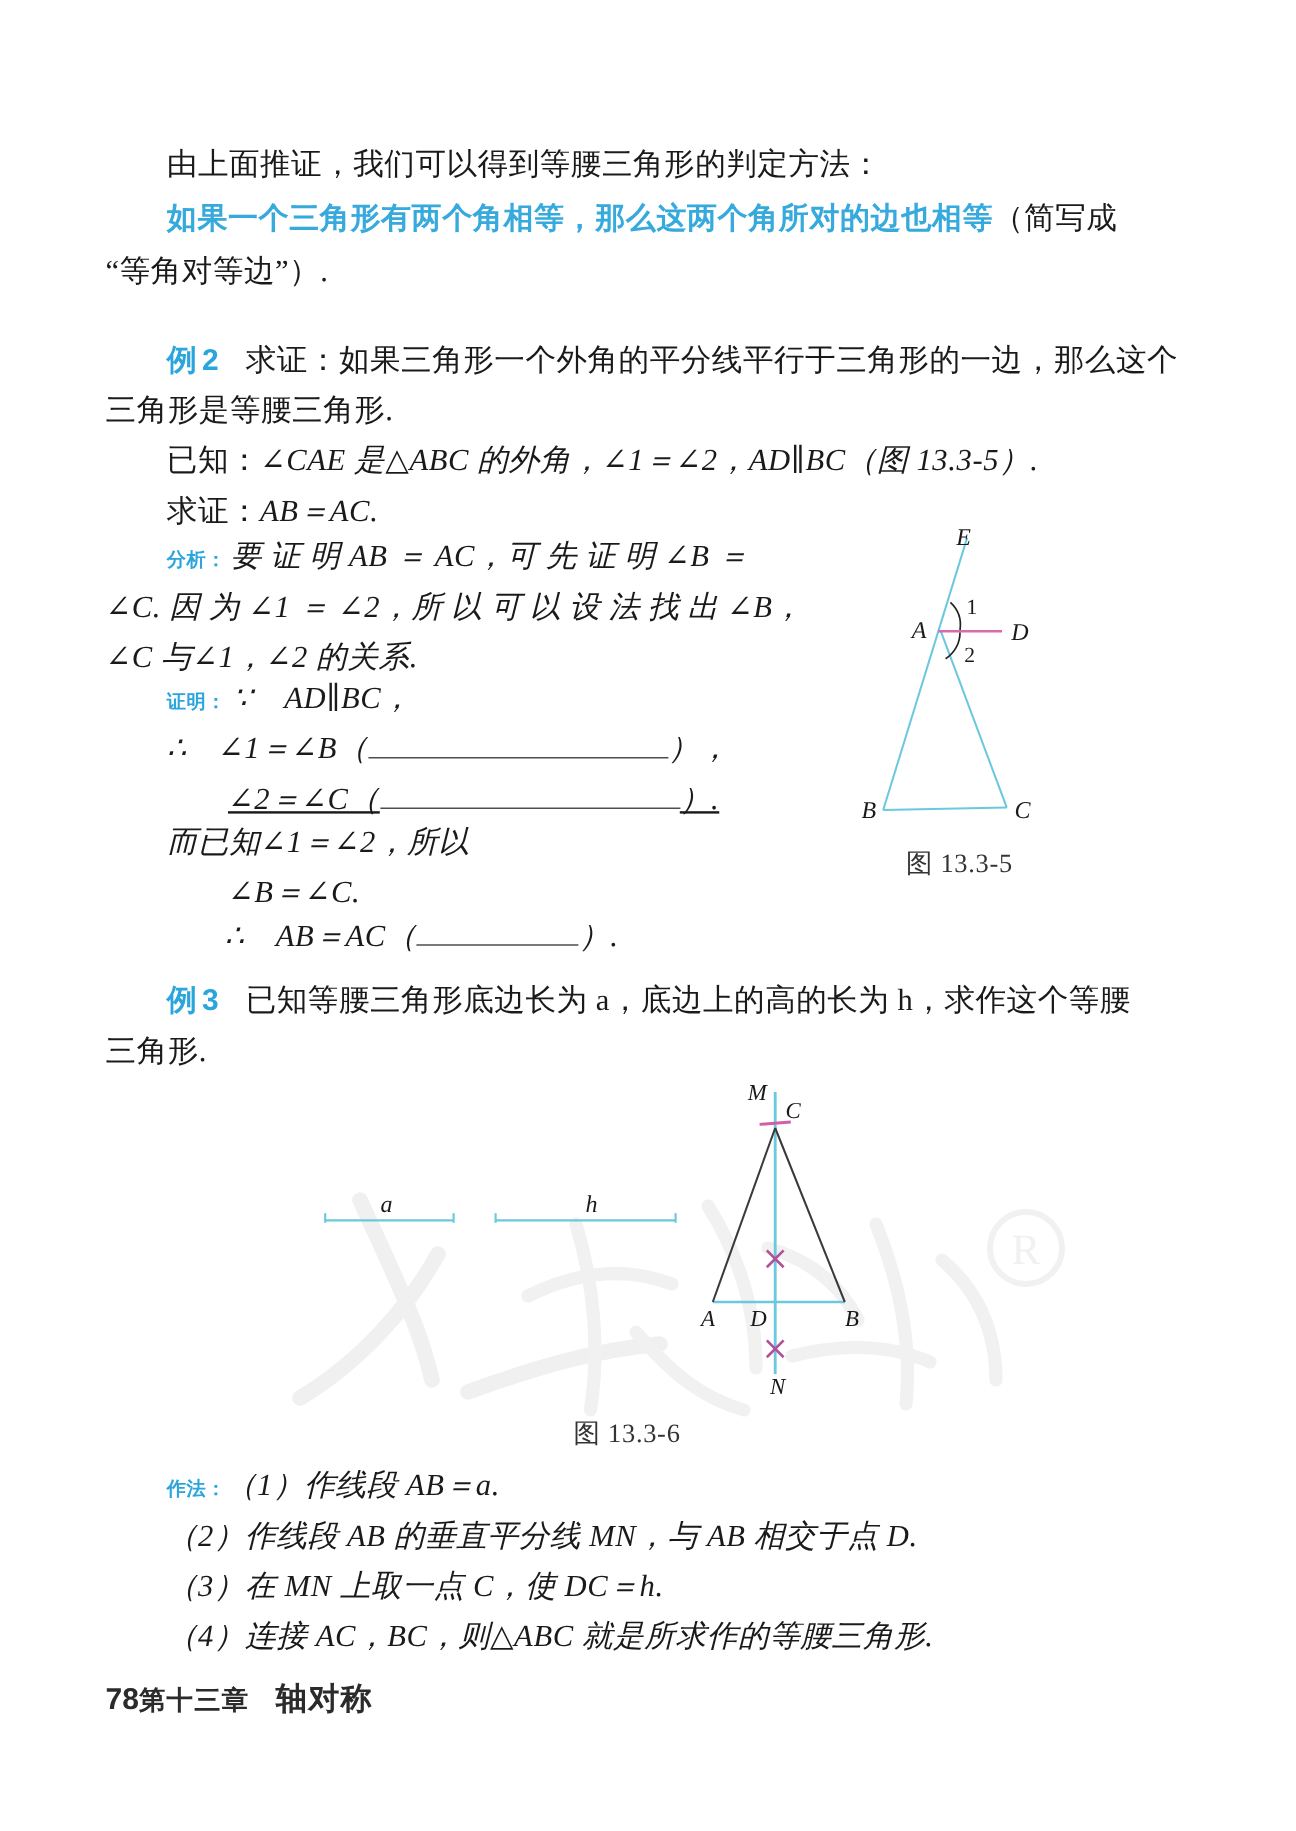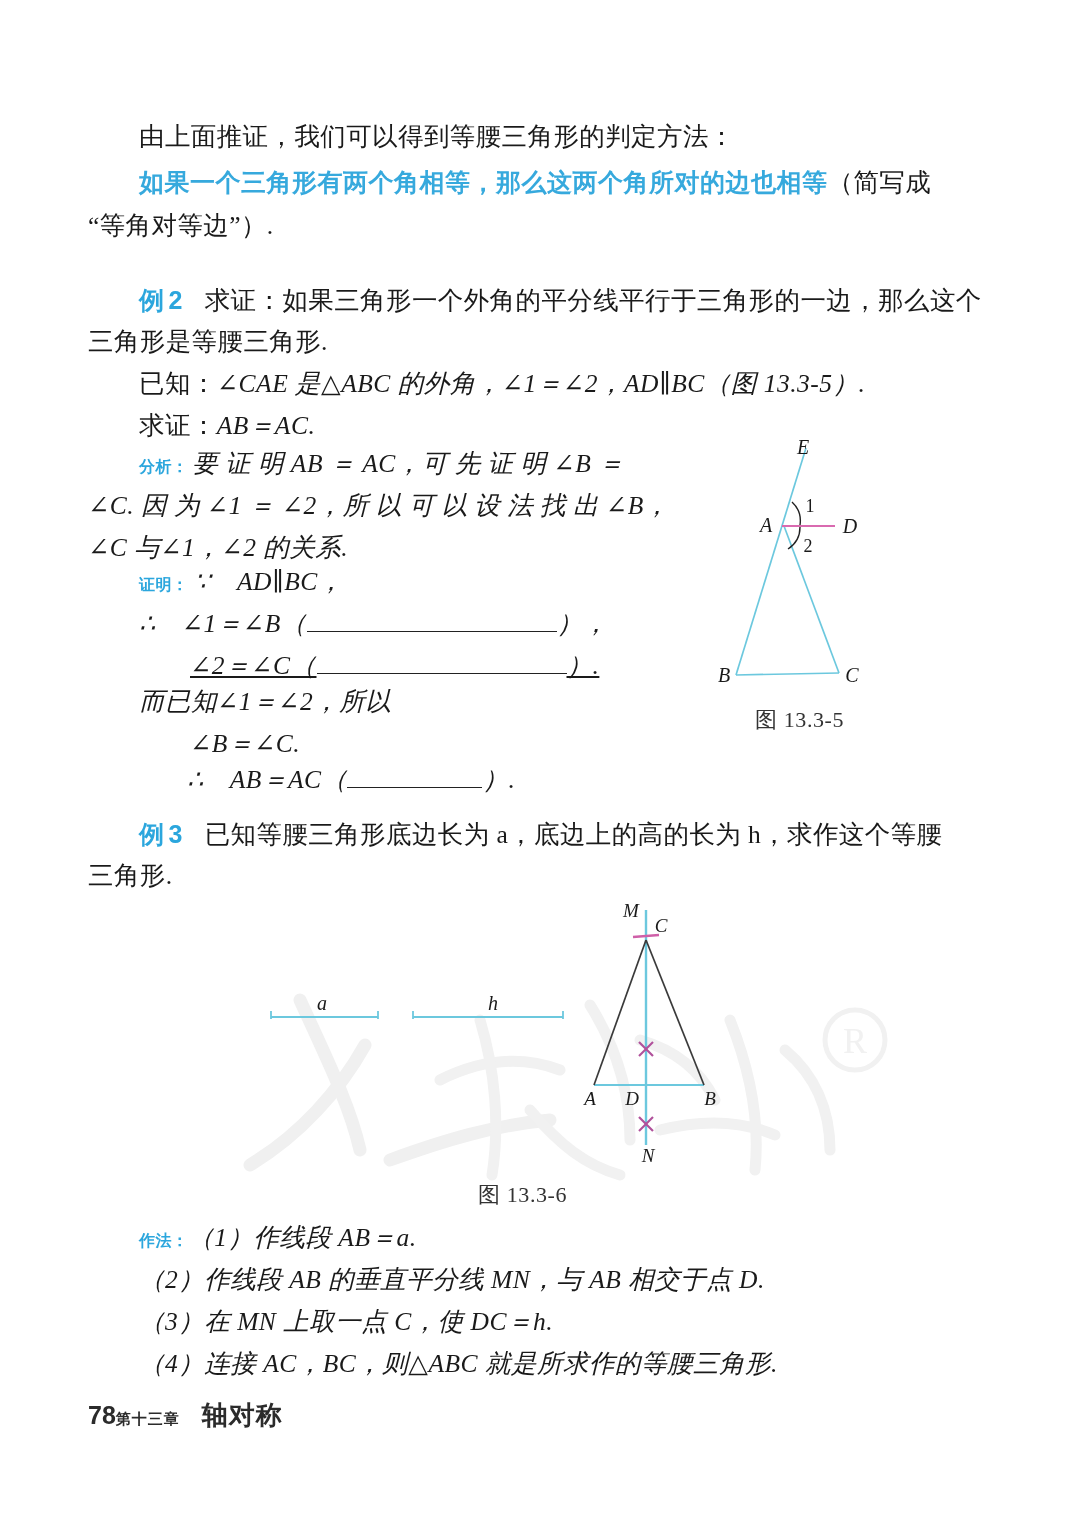--- a/index.html
+++ b/index.html
@@ -98,21 +98,21 @@
   }
   .footer .pno {
     font-family: "Liberation Sans", "DejaVu Sans", sans-serif;
     font-weight: bold;
     font-size: 25px;
     text-align: right;
   }
   .footer .chap {
     font-family: "Liberation Sans", "DejaVu Sans", sans-serif;
     font-weight: bold;
-    font-size: 15px;
+    font-size: 22px;
     letter-spacing: 1px;
   }
   .footer .sect {
     font-family: "Liberation Sans", "DejaVu Sans", sans-serif;
     font-weight: bold;
     font-size: 26px;
     letter-spacing: 1px;
     margin-left: 22px;
     text-align: center;
   }

